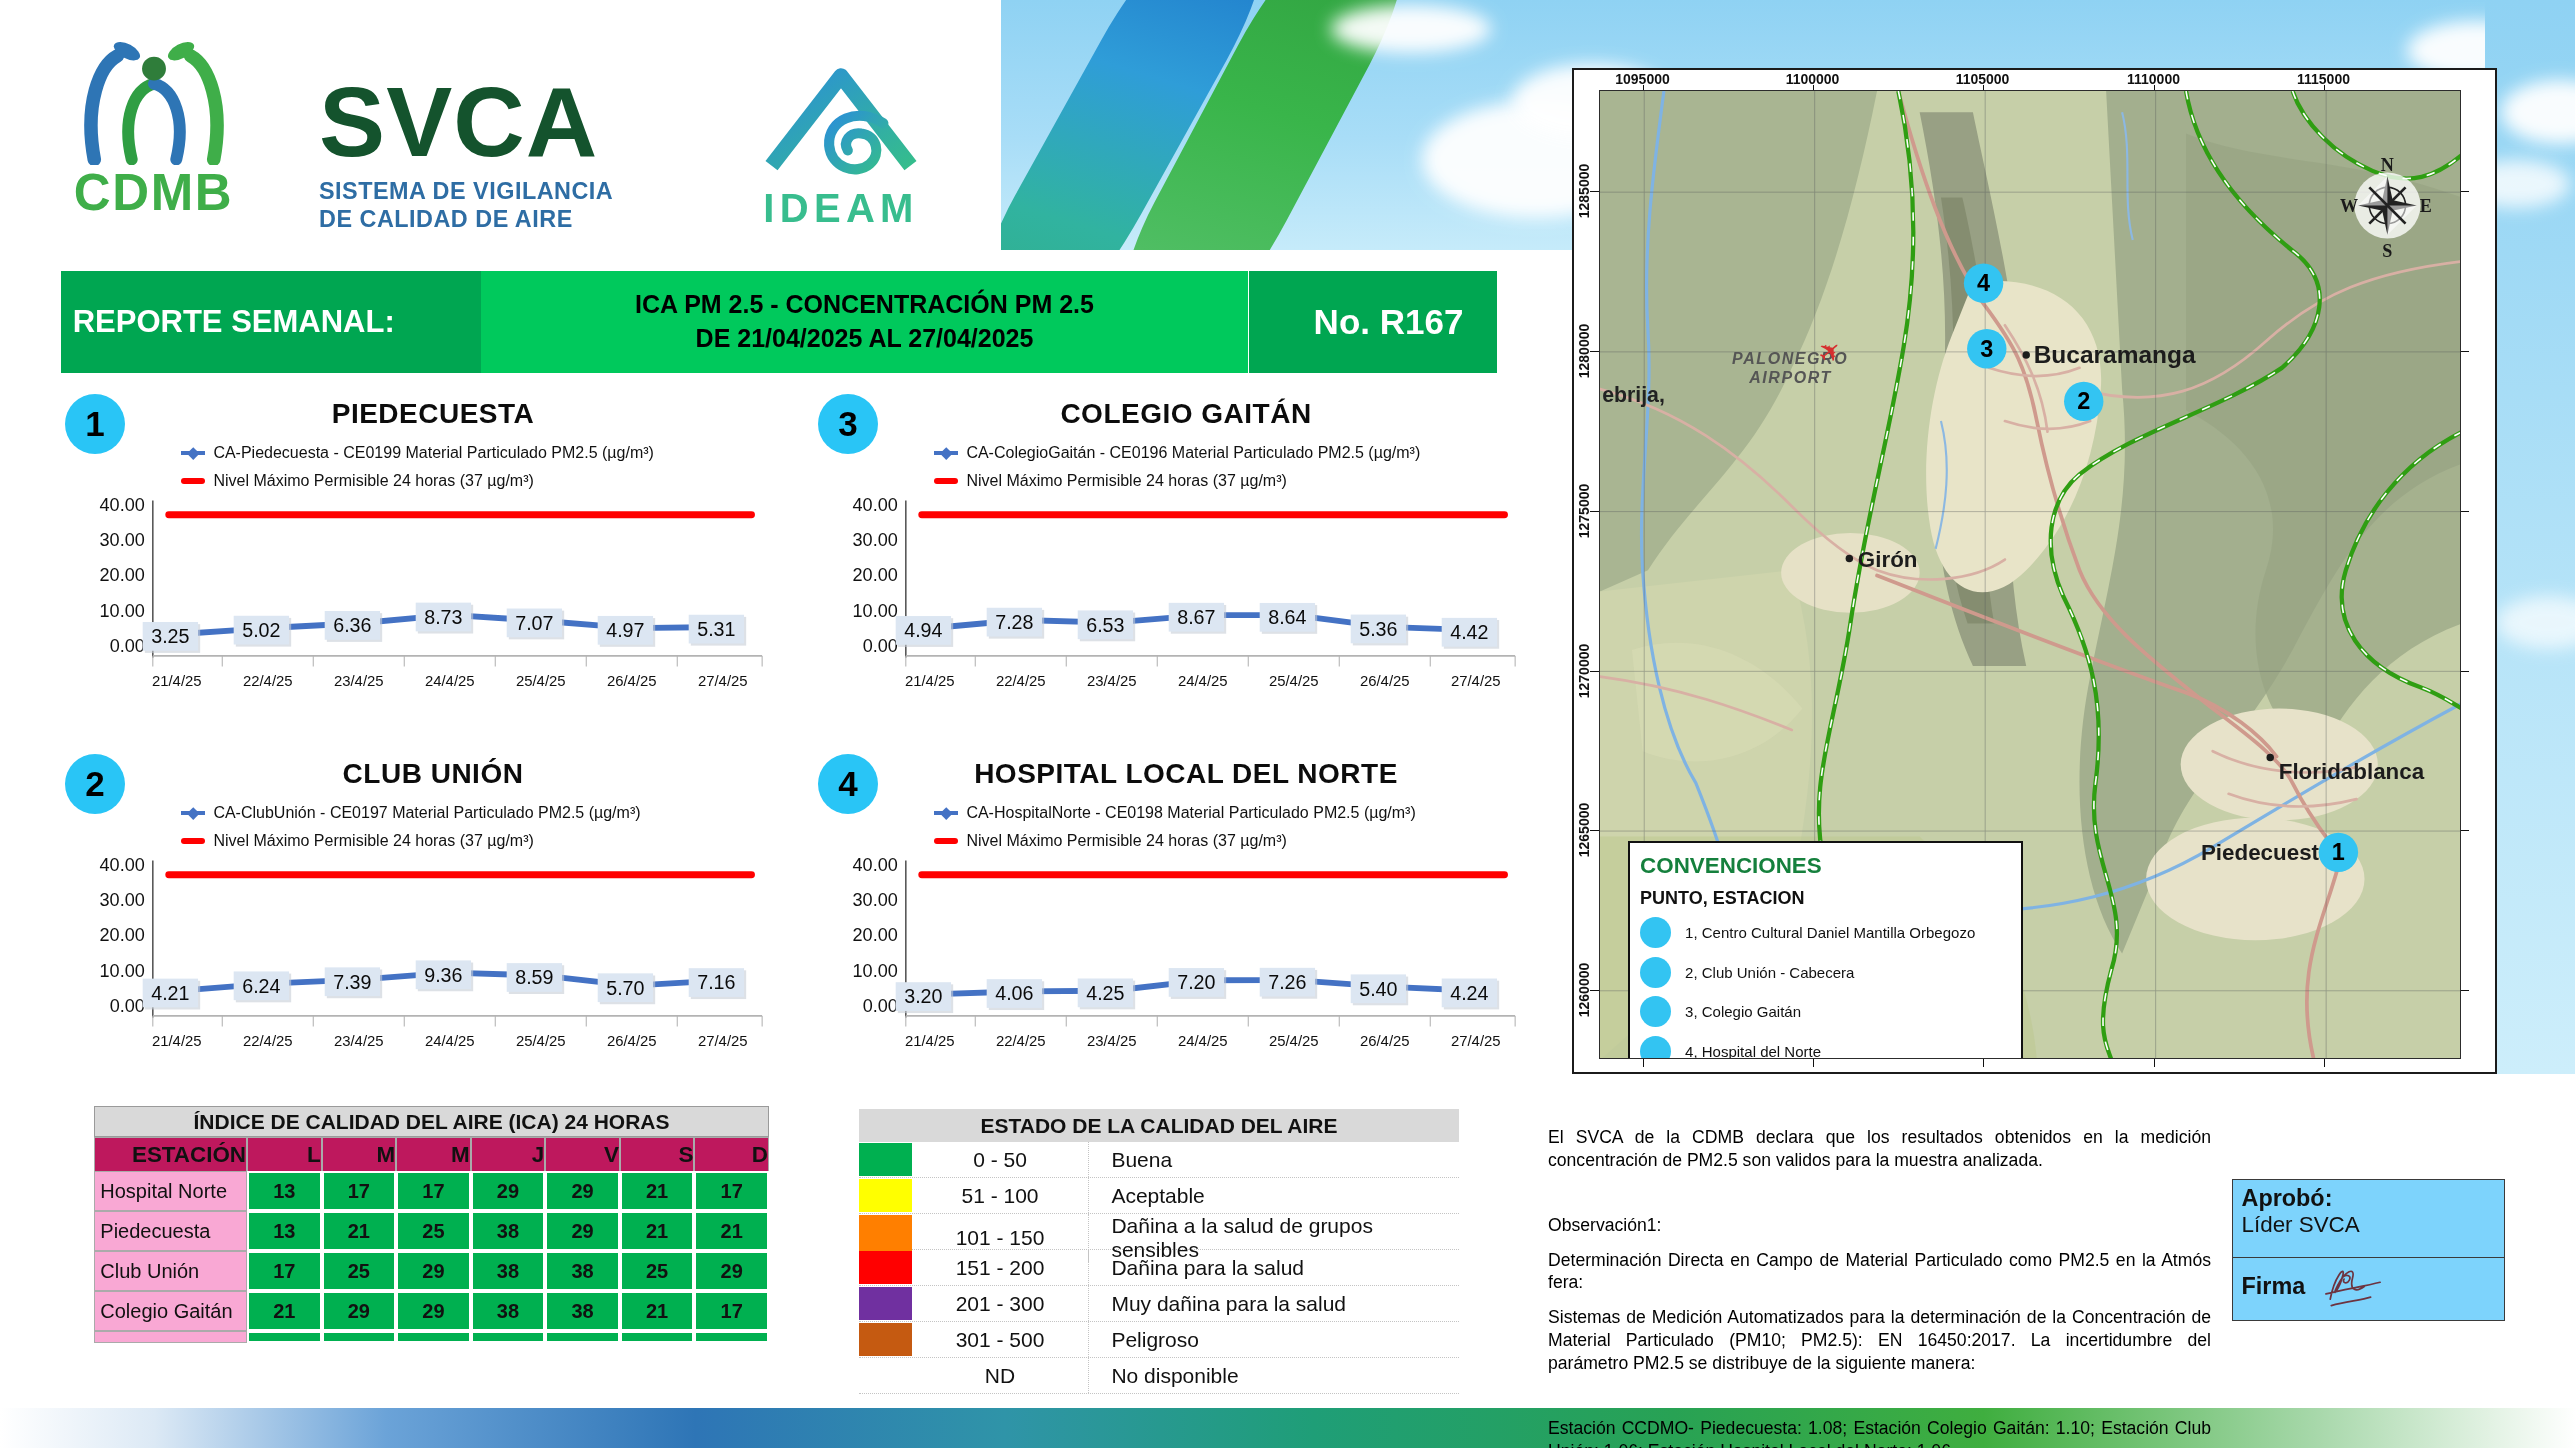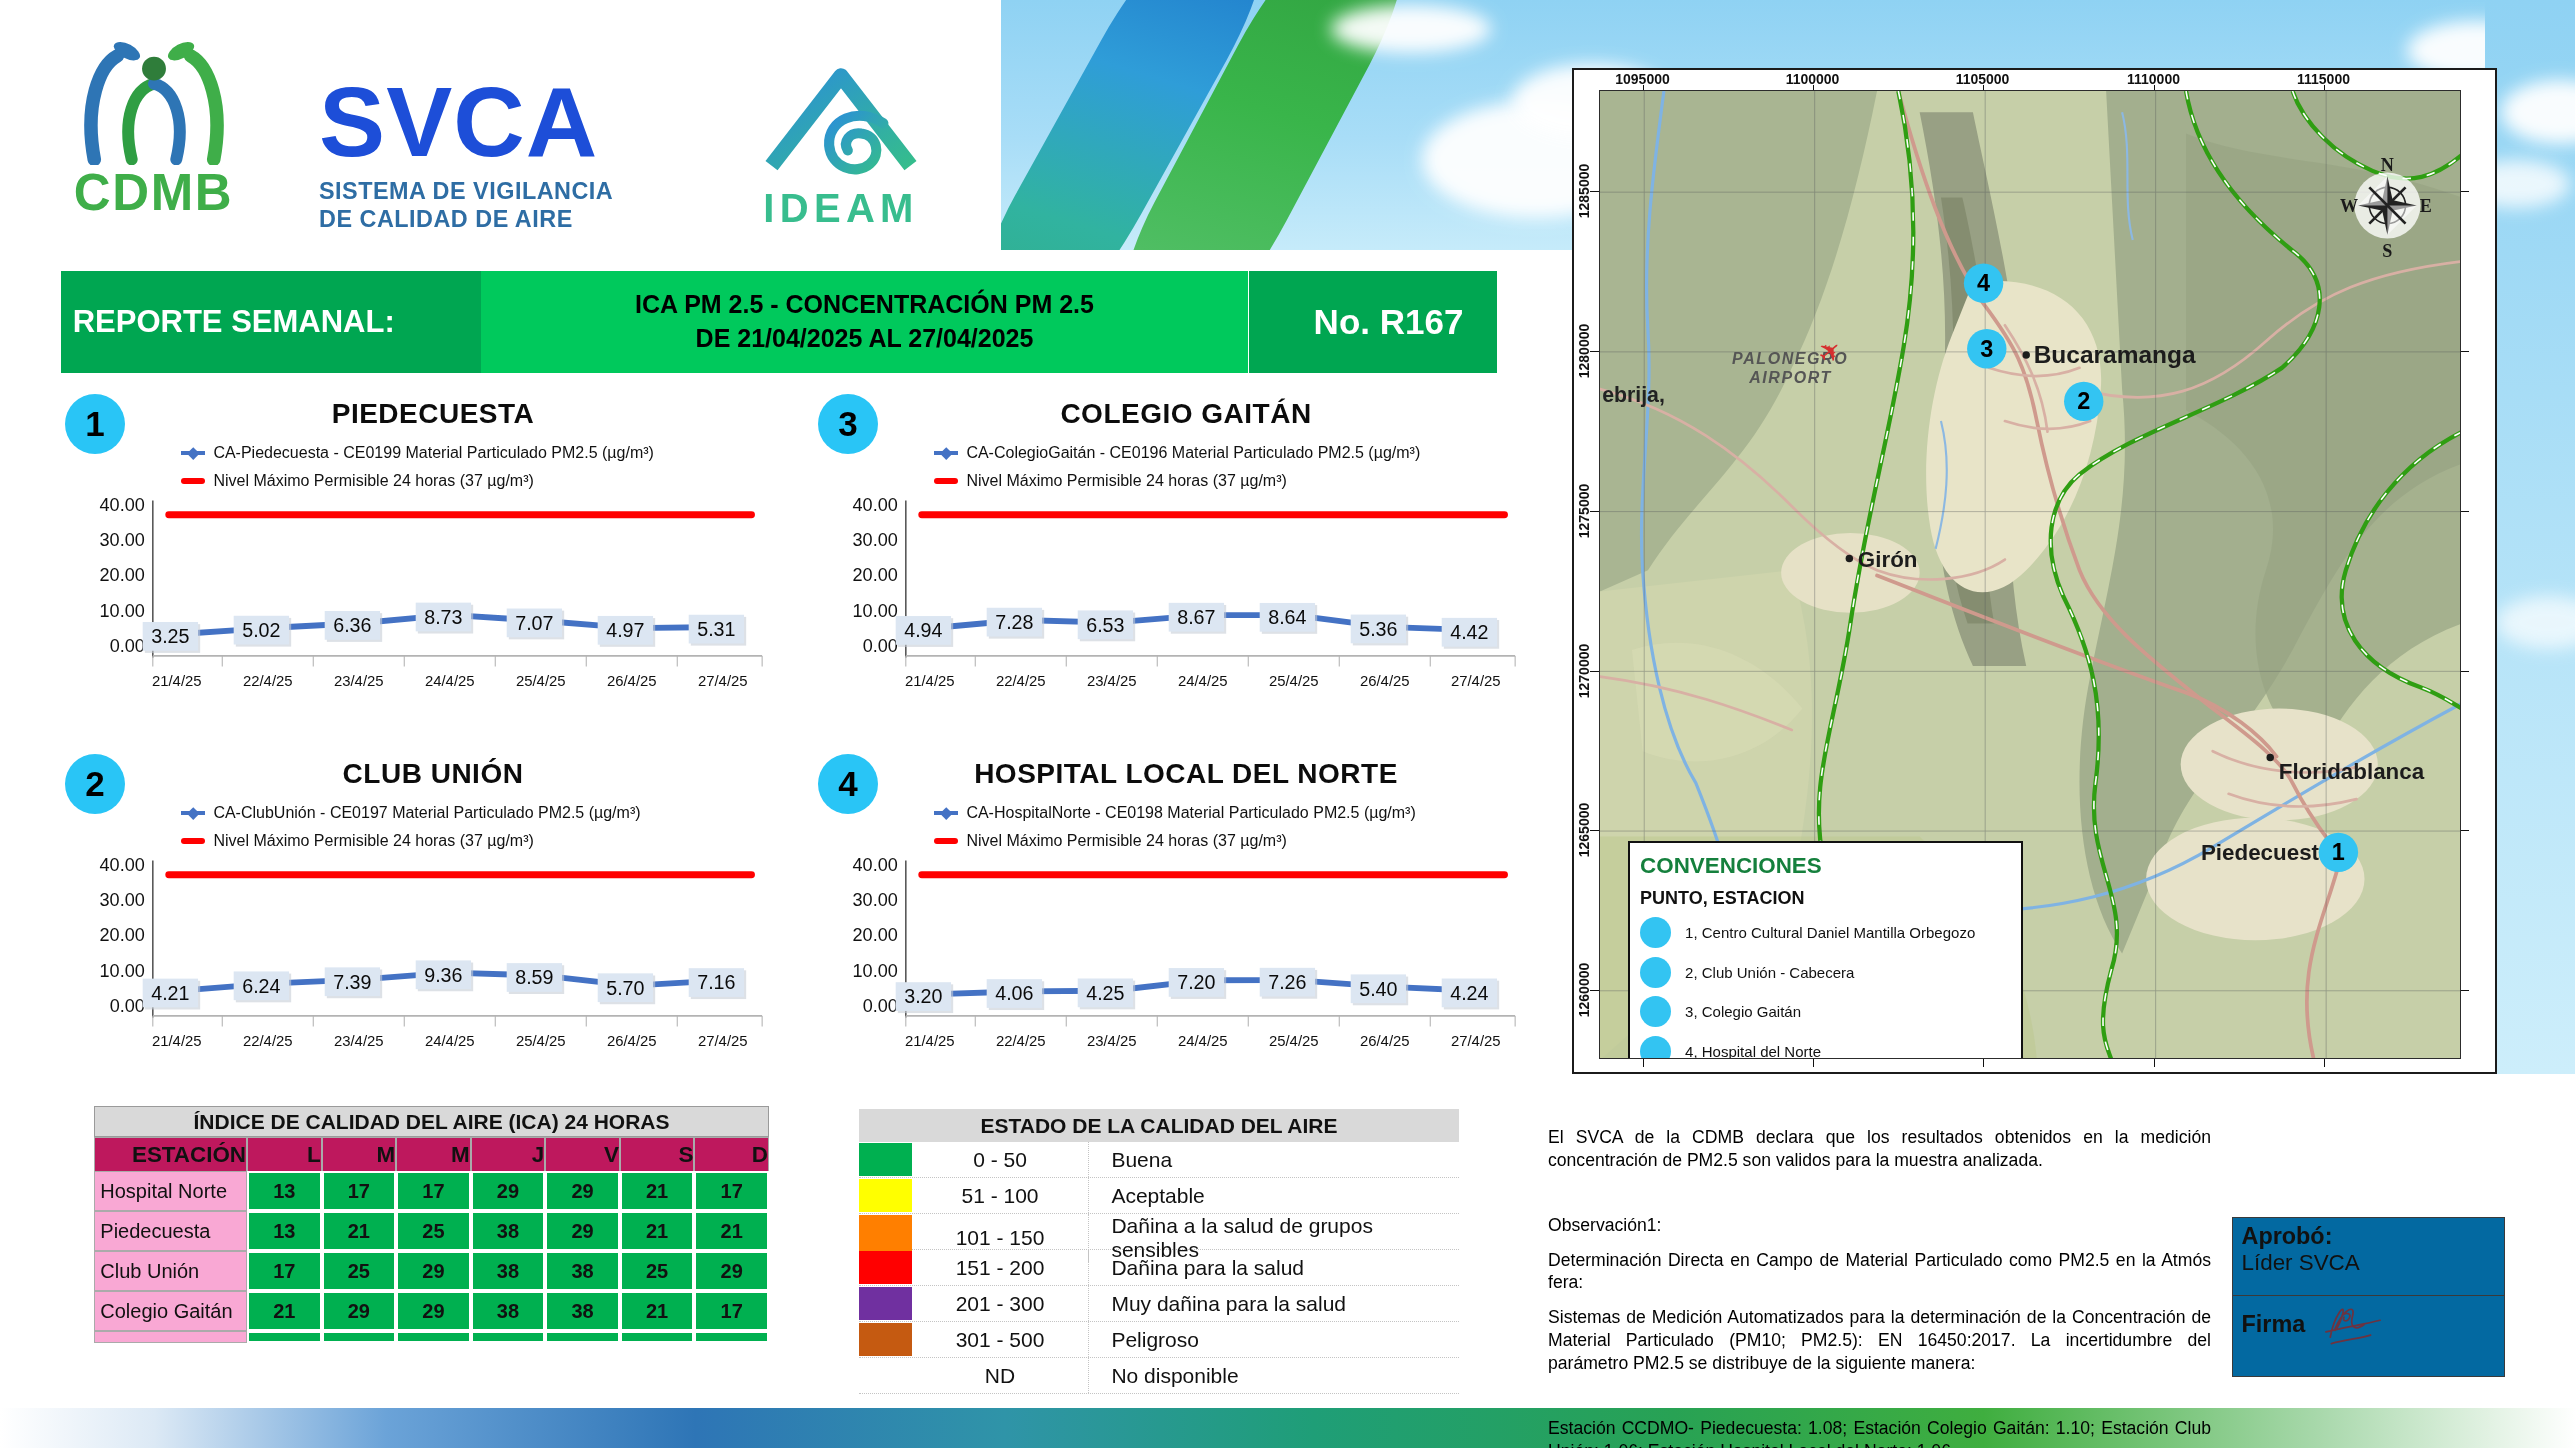--- a/index.html
+++ b/index.html
@@ -16,21 +16,21 @@
       background:linear-gradient(180deg,#1b74c8 0%,#2f9dd8 38%,#31b3a0 72%,#2fae84 100%);}
   .ribbon-green{left:197px;top:-106px;width:128px;height:479px;transform:rotate(16deg) skewX(-12deg);
       background:linear-gradient(180deg,#2f9e3f 0%,#39b54a 45%,#4fbe63 80%,#7ccf8c 100%);}
   .bottom-bar{left:0;top:1408px;width:2576px;height:40px;
       background:linear-gradient(90deg,#ffffff 0%,#dce9f5 6%,#6ba3d8 15%,#2e75b6 27%,#2f94a8 39%,#1f9e77 51%,#28a254 65%,#3fae3f 77%,#a8d8ab 90%,#ffffff 100%);}
 
   
   .cdmb-logo{left:63px;top:40px;width:181px;height:186px;text-align:center;}
   .cdmb-text{font-size:51px;font-weight:800;color:#3fae49;letter-spacing:1.6px;line-height:1;}
   .svca-logo{left:319px;top:75px;width:341px;height:160px;}
-  .svca-text{font-size:99px;font-weight:800;color:#1d4ed8;line-height:.95;letter-spacing:1.1px;}
+  .svca-text{font-size:99px;font-weight:800;color:#14532d;line-height:.95;letter-spacing:1.1px;}
   .svca-sub{font-size:23.4px;font-weight:700;color:#2e6da4;letter-spacing:0.5px;line-height:1.2;}
   .ideam-logo{left:745px;top:64px;width:192px;height:176px;text-align:center;}
   .ideam-text{font-size:40px;font-weight:700;color:#38bd8e;letter-spacing:5.3px;line-height:1;}
 
   
   .hdr-seg{top:271px;height:102px;display:flex;align-items:center;justify-content:center;}
   .hdr-left{left:61px;width:421px;background:#00A651;justify-content:flex-start;padding-left:11.7px;box-sizing:border-box;}
   .hdr-mid{left:481px;width:767px;background:#00C95C;}
   .hdr-right{left:1249px;width:248px;background:#00A651;}
   .hdr-left span{font-size:31px;font-weight:700;color:#fff;}
@@ -81,21 +81,21 @@
   .estado .tbl-title{height:33px;line-height:33px;font-size:21px;border:none;}
   .estado-row{display:grid;grid-template-columns:53px 176px 1fr;height:35px;border-bottom:1.1px dotted #c4c4c4;}
   .estado-swatch{margin:1.1px 0;}
   .estado-range{font-size:21px;text-align:center;align-self:center;}
   .estado-label{font-size:21px;align-self:center;padding-left:22.4px;border-left:1.1px dotted #c4c4c4;height:100%;display:flex;align-items:center;}
 
   
   .notes{left:1536px;top:1114px;width:687px;font-size:17.6px;line-height:1.30;text-align:justify;color:#000;}
   .notes p{margin:12px;}
   .notes .gap{height:18px;}
-  .approval{left:2232px;top:1179px;width:273px;height:160px;border:1.6px solid #3a3a3a;box-sizing:border-box;background:#0369a1;margin-top:38px;}
+  .approval{left:2232px;top:1179px;width:273px;height:142px;border:1.6px solid #3a3a3a;box-sizing:border-box;background:#7dd3fc;}
   .appr-top{height:78px;border-bottom:1.6px solid #3a3a3a;box-sizing:border-box;padding:5.3px 8.5px;}
   .appr-top .b{font-size:23.4px;font-weight:700;}
   .appr-top .n{font-size:22.4px;}
   .appr-bottom{display:flex;align-items:center;padding:3.2px 8.5px;}
   .appr-bottom .b{font-size:23.4px;font-weight:700;margin-right:9.6px;}
 </style>
 </head>
 <body>
 
 <div class="page">

